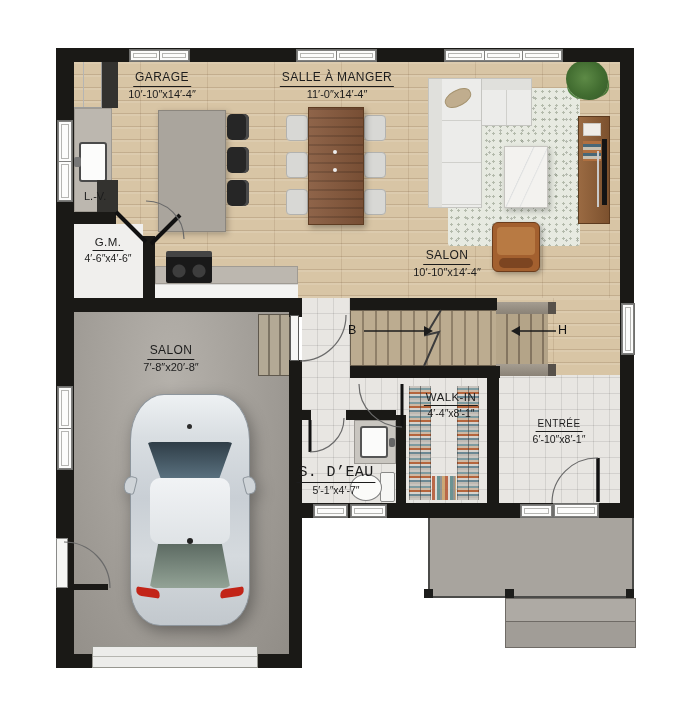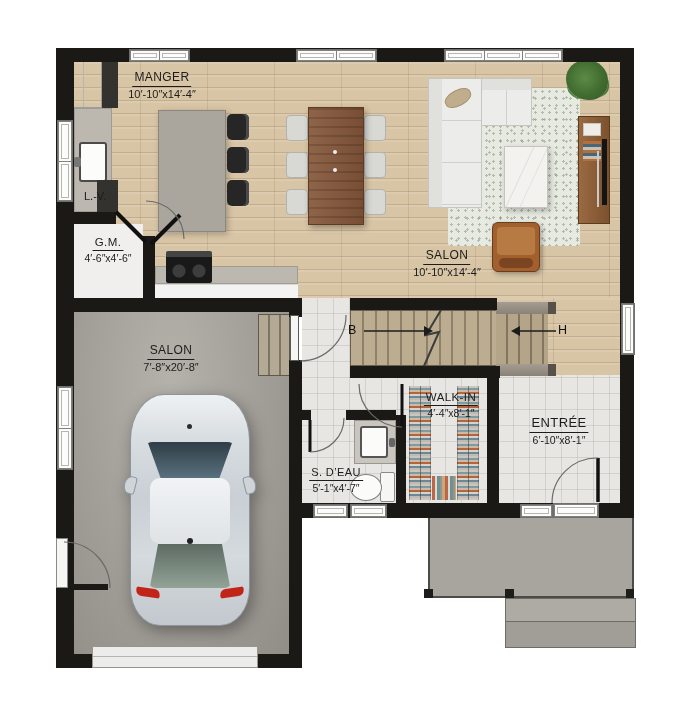--- a/index.html
+++ b/index.html
@@ -191,45 +191,49 @@
       <div class="pane"></div>
     </div>
   <div class="window" style="left:553px;top:503px;width:46px;height:15px;">
       <div class="pane"></div>
     </div>
   <div class="abs" style="left:290px;top:315px;width:9px;height:46px;background:#f6f6f4;border:1px solid #5a5a58;"></div>
   <div class="abs" style="left:56px;top:538px;width:12px;height:50px;background:#f6f6f4;border:1px solid #8a8a88;"></div>
   <div class="abs" style="left:92px;top:646px;width:166px;height:22px;background-color:#ececea;border:1px solid #96968f;background-image:linear-gradient(transparent 0 9px,#b5b5b0 9px 10px,transparent 10px);"></div>
 
   <div class="room-label" style="left:162px;top:67px;">
-    <div class="rname">MANGER</div>
+    <div class="rname">GARAGE</div>
     <div class="rdims">10′-10″x14′-4″</div>
+  </div>
+  <div class="room-label" style="left:337px;top:67px;">
+    <div class="rname">SALLE À MANGER</div>
+    <div class="rdims">11′-0″x14′-4″</div>
   </div>
   <div class="room-label" style="left:447px;top:245px;">
     <div class="rname">SALON</div>
     <div class="rdims">10′-10″x14′-4″</div>
   </div>
   <div class="room-label" style="left:108px;top:232px;">
     <div class="rname" style="font-size:11.5px;">G.M.</div>
     <div class="rdims" style="font-size:10.5px;">4′-6″x4′-6″</div>
   </div>
   <div class="room-label" style="left:171px;top:340px;">
     <div class="rname">SALON</div>
     <div class="rdims">7′-8″x20′-8″</div>
   </div>
   <div class="room-label" style="left:336px;top:462px;">
-    <div class="rname" style="font-size:11px;">S. D’EAU</div>
+    <div class="rname" style="font-size:15px;font-family:Liberation Mono, monospace;">S. D’EAU</div>
     <div class="rdims" style="font-size:10.5px;">5′-1″x4′-7″</div>
   </div>
   <div class="room-label" style="left:451px;top:387px;">
     <div class="rname" style="font-size:11.5px;">WALK-IN</div>
     <div class="rdims" style="font-size:10.5px;">4′-4″x8′-1″</div>
   </div>
   <div class="room-label" style="left:559px;top:413px;">
-    <div class="rname" style="font-size:13px;">ENTRÉE</div>
+    <div class="rname" style="font-size:10px;">ENTRÉE</div>
     <div class="rdims" style="font-size:10.5px;">6′-10″x8′-1″</div>
   </div>
   <div class="small-label" style="left:84px;top:190px;">L.-V.</div>
   <div class="stair-letter" style="left:348px;top:323px;">B</div>
   <div class="stair-letter" style="left:558px;top:323px;">H</div>
 
   <svg class="overlay" width="675" height="722" viewBox="0 0 675 722">
 
     <path d="M 116 212 L 146 242" stroke="#111" stroke-width="4" fill="none"></path>
     <path d="M 151 244 L 180 215" stroke="#111" stroke-width="4" fill="none"></path>

